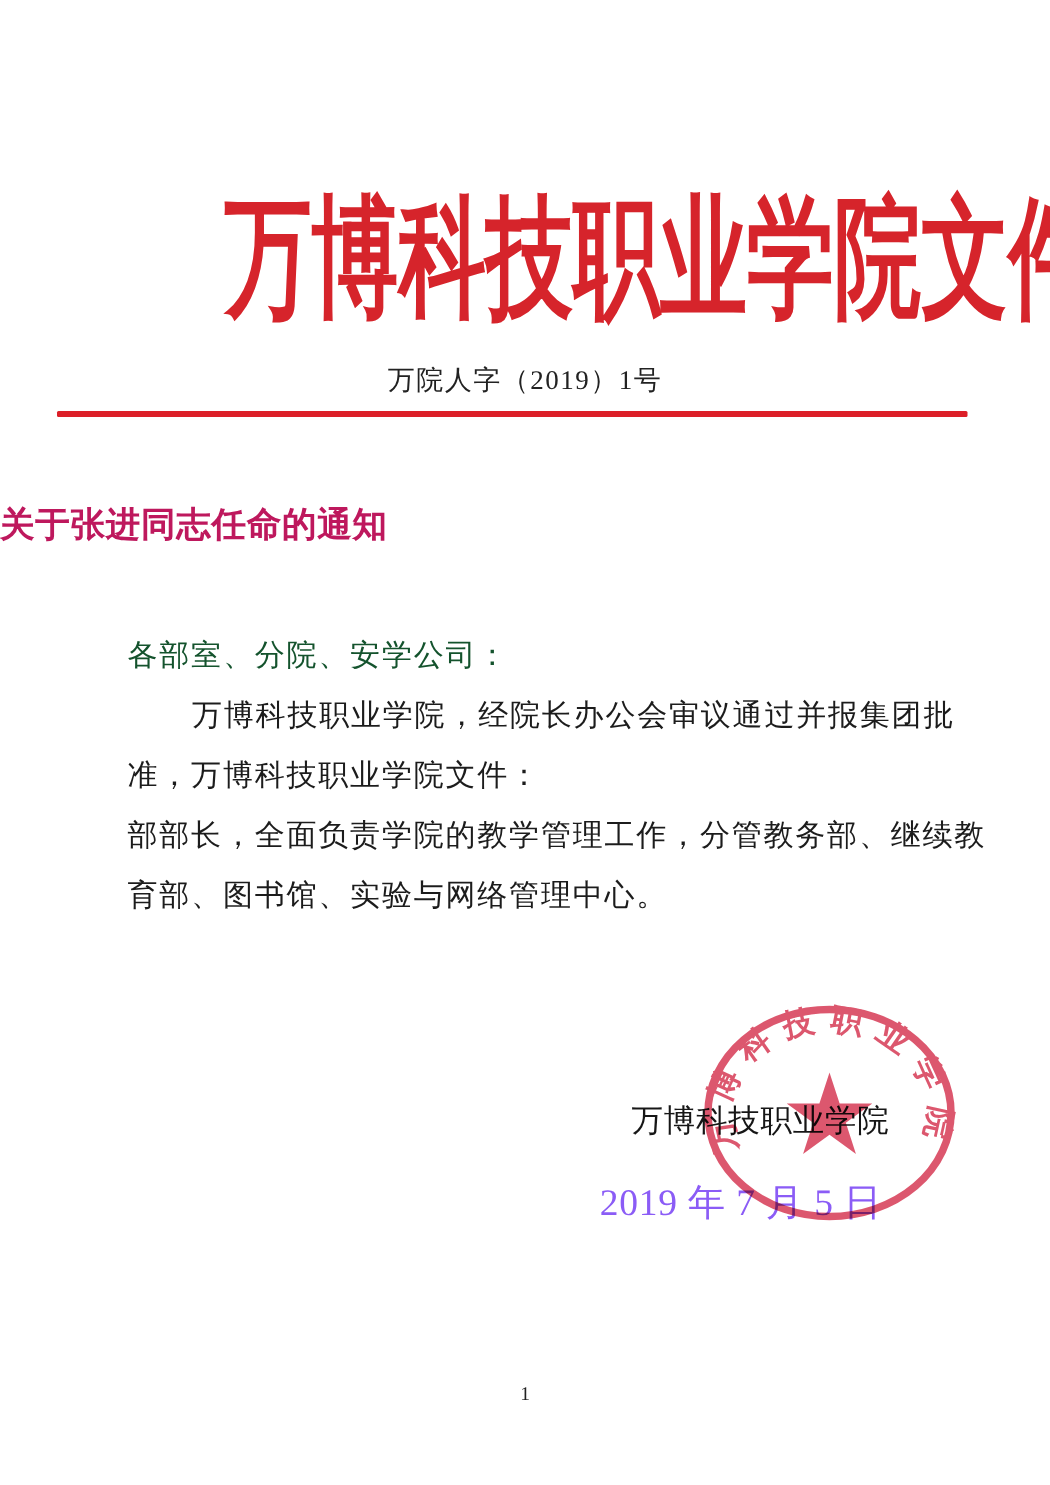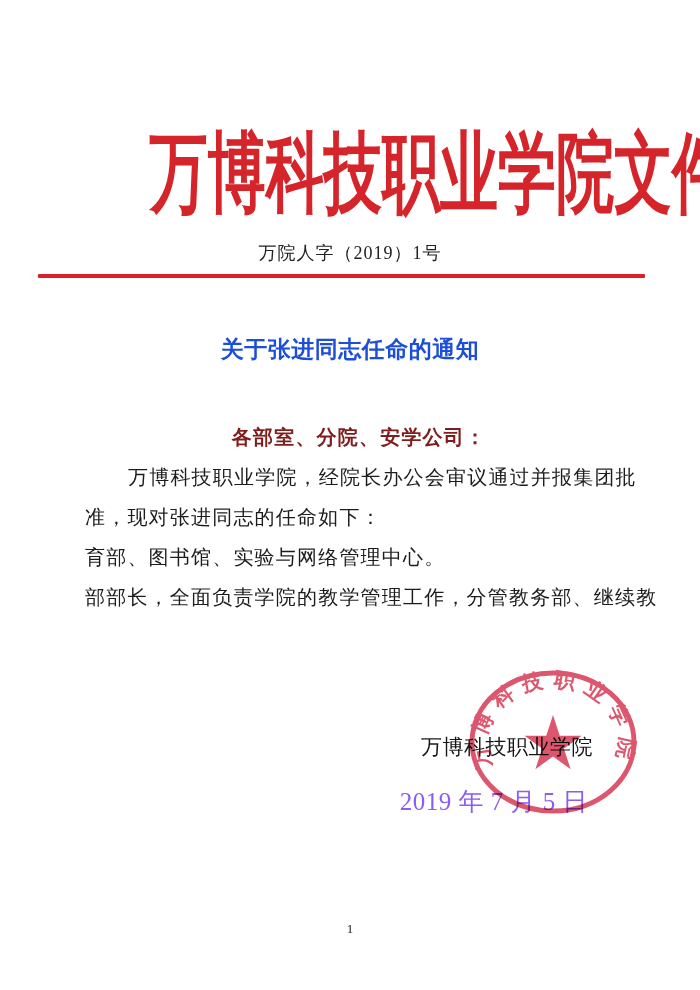--- a/index.html
+++ b/index.html
@@ -25,28 +25,28 @@
   .doc-number{
     position:absolute;top:241px;left:0;width:700px;
     text-align:center;font-size:18px;letter-spacing:1px;color:#222;
   }
   .red-line{
     position:absolute;left:38px;top:274px;width:607px;height:4px;
     background:#dc1f28;border-radius:1px;
   }
   .doc-title{
     position:absolute;top:334px;left:0;width:700px;
-    text-align:center;font-size:23px;font-weight:bold;
-    letter-spacing:0.5px;color:#1d4ed8;
+    text-align:left;font-size:23px;font-weight:bold;
+    letter-spacing:0.5px;color:#be185d;
   }
   .body-block{
     position:absolute;left:85px;top:417px;width:548px;
     font-size:20px;line-height:40px;letter-spacing:1.2px;
   }
-  .salutation{font-weight:bold;color:#7f1d1d;text-align:center;}
+  .salutation{font-weight:normal;color:#14532d;}
   .line{white-space:nowrap;}
   .indent{text-indent:43px;}
   .signature{
     position:absolute;top:733px;right:107px;
     font-size:21px;letter-spacing:0.5px;color:#161616;
   }
   .sign-date{
     position:absolute;top:785px;right:112px;
     font-size:25px;letter-spacing:0.5px;color:#8b5cf6;
   }
@@ -70,23 +70,23 @@
 
   <div class="doc-number">万院人字（2019）1号</div>
 
   <div class="red-line"></div>
 
   <div class="doc-title">关于张进同志任命的通知</div>
 
   <div class="body-block">
     <div class="line salutation">各部室、分院、安学公司：</div>
     <div class="line indent">万博科技职业学院，经院长办公会审议通过并报集团批</div>
-    <div class="line">准，现对张进同志的任命如下：</div>
+    <div class="line">准，万博科技职业学院文件：</div>
+    <div class="line">部部长，全面负责学院的教学管理工作，分管教务部、继续教</div>
     <div class="line">育部、图书馆、实验与网络管理中心。</div>
-    <div class="line">部部长，全面负责学院的教学管理工作，分管教务部、继续教</div>
   </div>
 
   <div class="signature">万博科技职业学院</div>
   <div class="sign-date">2019 年 7 月 5 日</div>
 
   <div class="seal">
     <svg width="186" height="166" viewBox="0 0 186 166" xmlns="http://www.w3.org/2000/svg">
       <ellipse cx="93" cy="83" rx="81" ry="69" fill="none" stroke="#d8405a" stroke-width="5"></ellipse>
       <path d="M 93,56 L 99.74,76.73 L 121.53,76.73 L 103.9,89.54 L 110.63,110.27 L 93,97.46 L 75.37,110.27 L 82.1,89.54 L 64.47,76.73 L 86.26,76.73 Z" fill="#d8405a"></path>
       <path id="sealArc" d="M 37,112 A 66,55 0 1 1 149,112" fill="none" stroke="none"></path>

